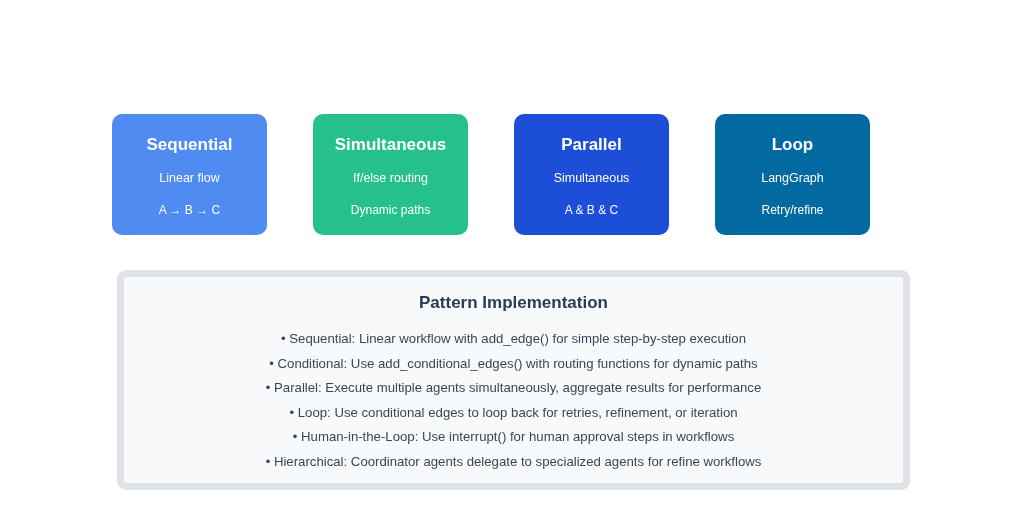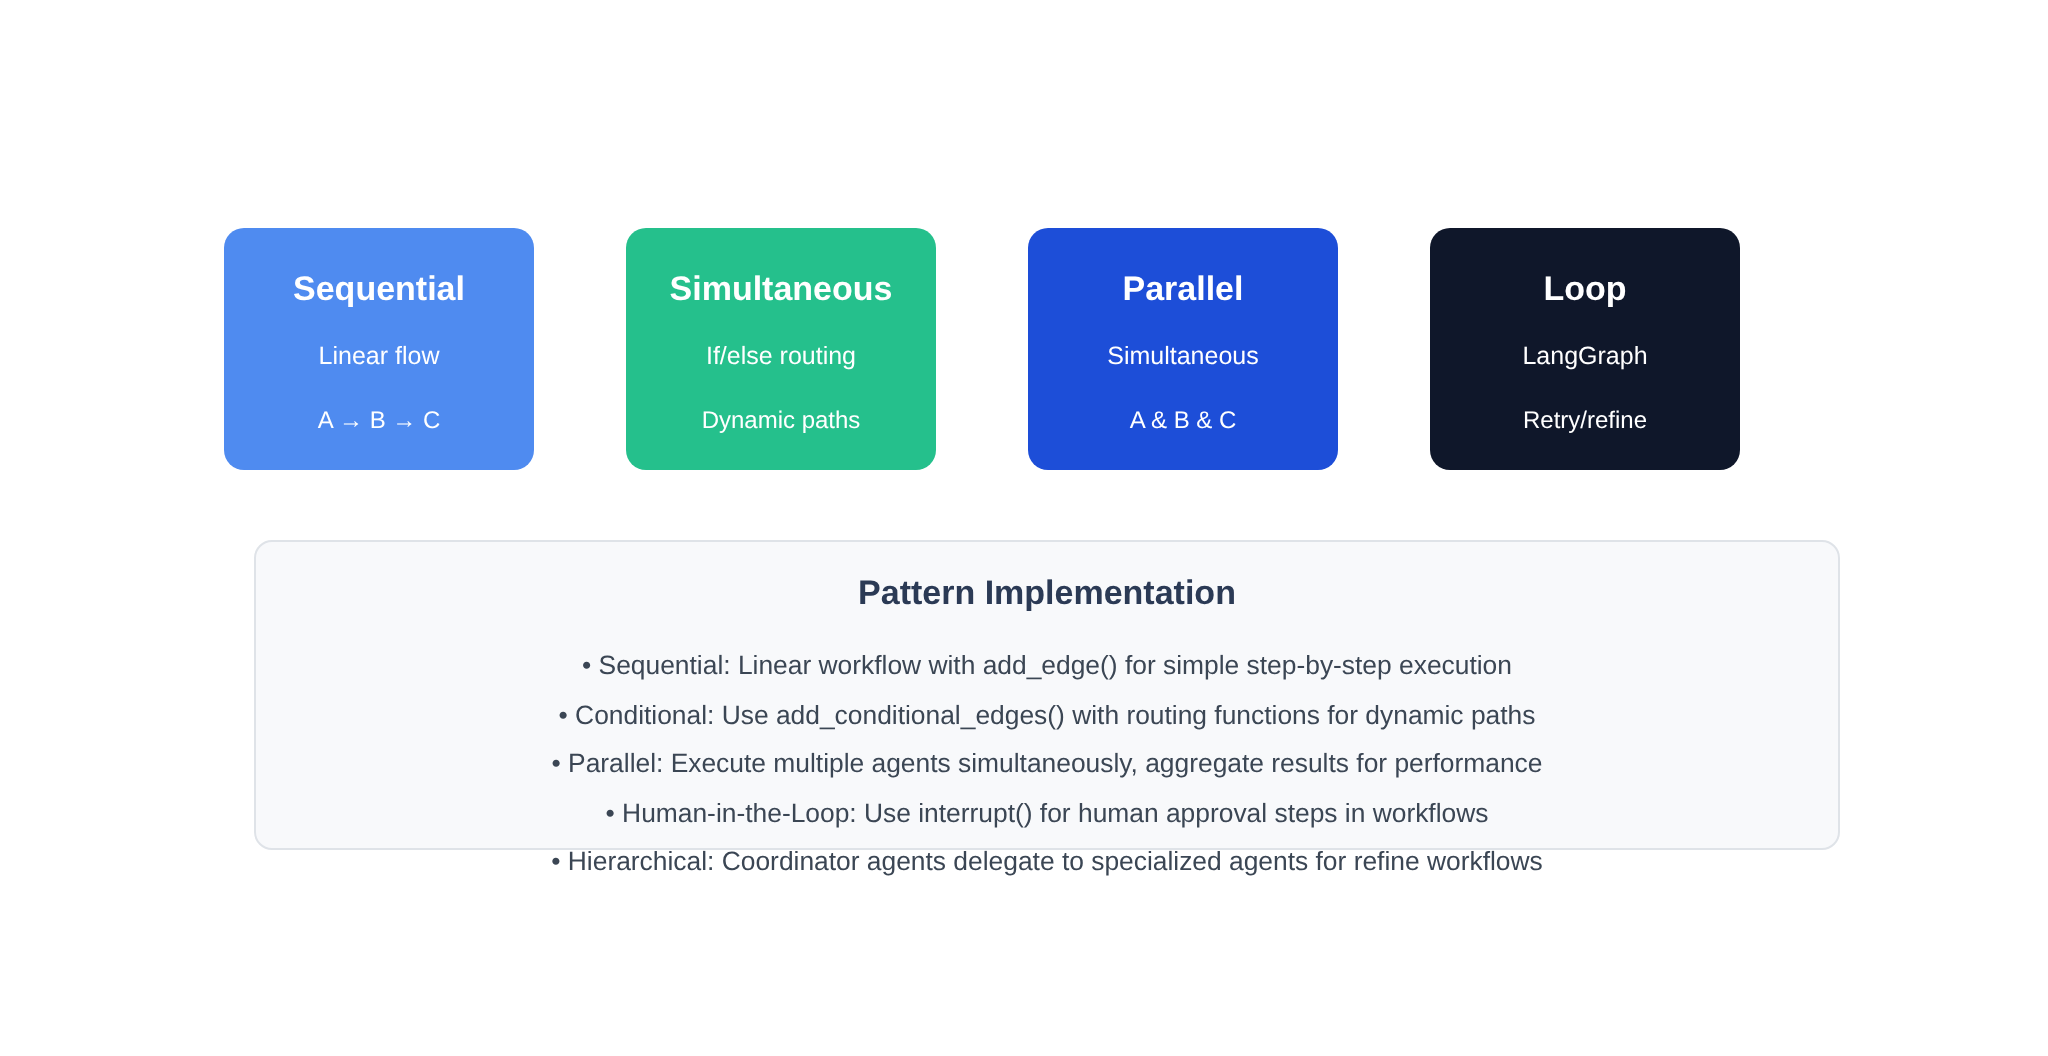--- a/index.html
+++ b/index.html
@@ -75,26 +75,25 @@
     text-align: center;
     color: #ffffff;
   }
 
   
   .impl-panel {
     position: absolute;
     top: 270px;
     left: 117px;
     width: 793px;
-    height: 155px;
+    height: 220px;
     box-sizing: border-box;
     background: #f8f9fb;
-    border: 1px solid #14532d;
+    border: 7px solid #14532d;
     border-radius: 9px;
-    margin-left: 10px;
   }
   .impl-title {
     margin-top: 16px;
     text-align: center;
     font-size: 17px;
     font-weight: bold;
     color: #2b3a55;
   }
   .impl-list {
     list-style: none;
@@ -129,32 +128,33 @@
       <div class="card-sub">If/else routing</div>
       <div class="card-detail">Dynamic paths</div>
     </div>
 
     <div class="card" style="background: #1d4ed8;">
       <div class="card-title">Parallel</div>
       <div class="card-sub">Simultaneous</div>
       <div class="card-detail">A &amp; B &amp; C</div>
     </div>
 
-    <div class="card" style="background: #0f172a;">
+    <div class="card" style="background: #0369a1;">
       <div class="card-title">Loop</div>
       <div class="card-sub">LangGraph</div>
       <div class="card-detail">Retry/refine</div>
     </div>
 
   </div>
 
   <div class="impl-panel" style="background: rgb(248, 249, 251); border-color: rgb(223, 227, 232);">
     <div class="impl-title">Pattern Implementation</div>
     <ul class="impl-list">
       <li class="impl-item">• Sequential: Linear workflow with add_edge() for simple step-by-step execution</li>
       <li class="impl-item">• Conditional: Use add_conditional_edges() with routing functions for dynamic paths</li>
       <li class="impl-item">• Parallel: Execute multiple agents simultaneously, aggregate results for performance</li>
+      <li class="impl-item">• Loop: Use conditional edges to loop back for retries, refinement, or iteration</li>
       <li class="impl-item">• Human-in-the-Loop: Use interrupt() for human approval steps in workflows</li>
       <li class="impl-item">• Hierarchical: Coordinator agents delegate to specialized agents for refine workflows</li>
     </ul>
   </div>
 
 </div>
 
 </body></html>

